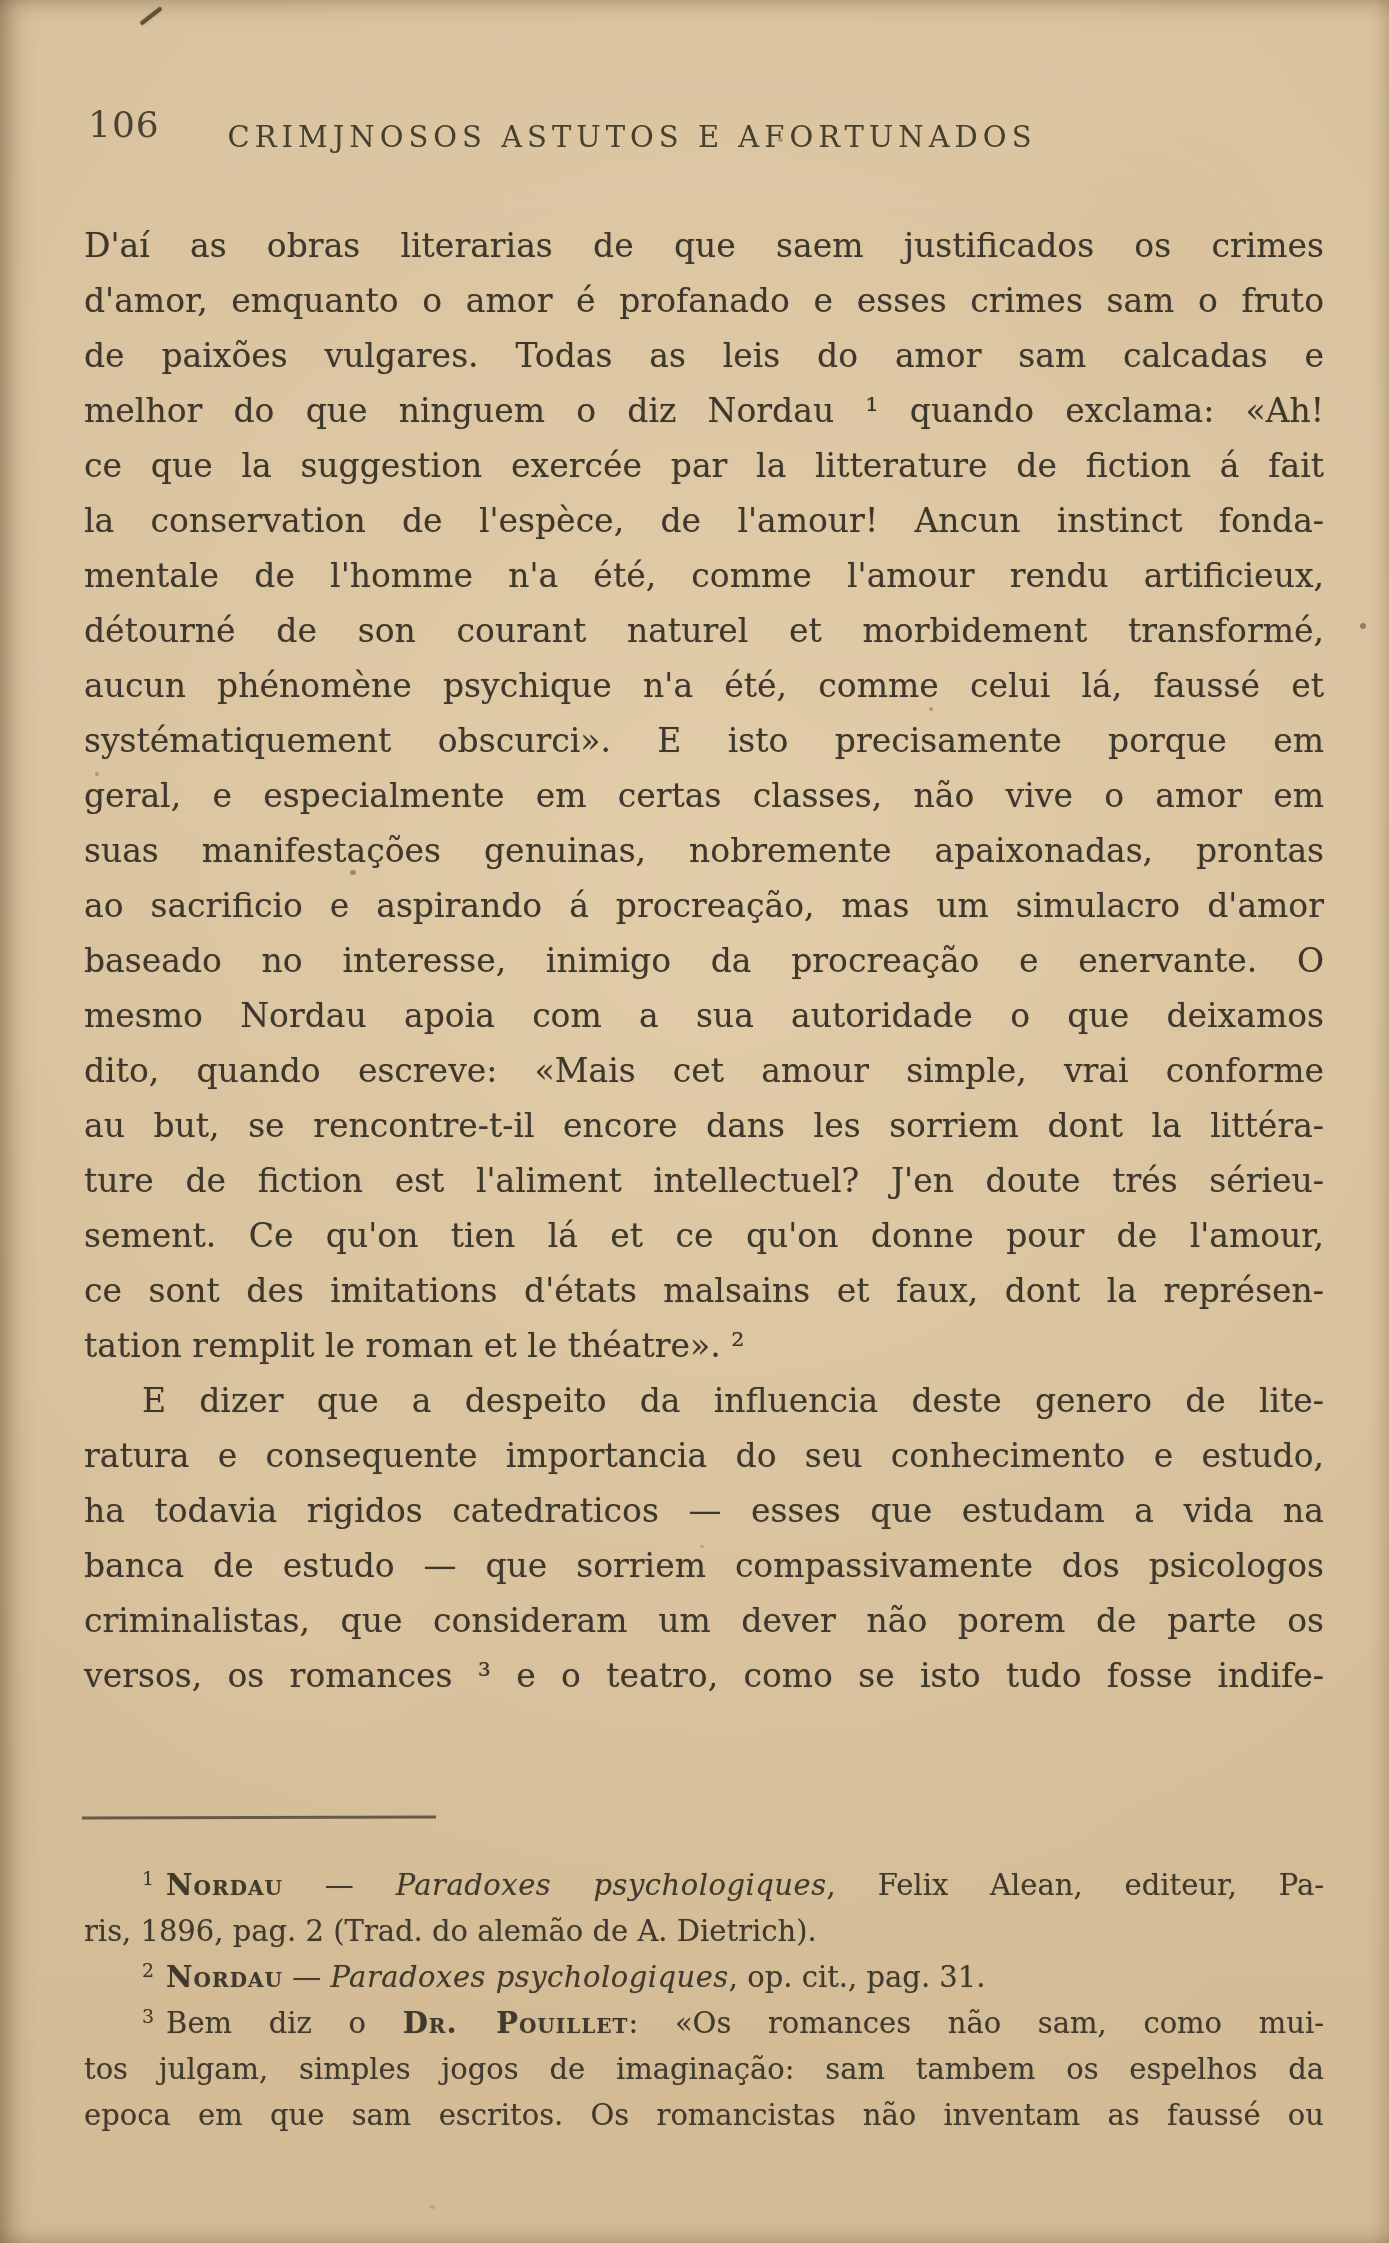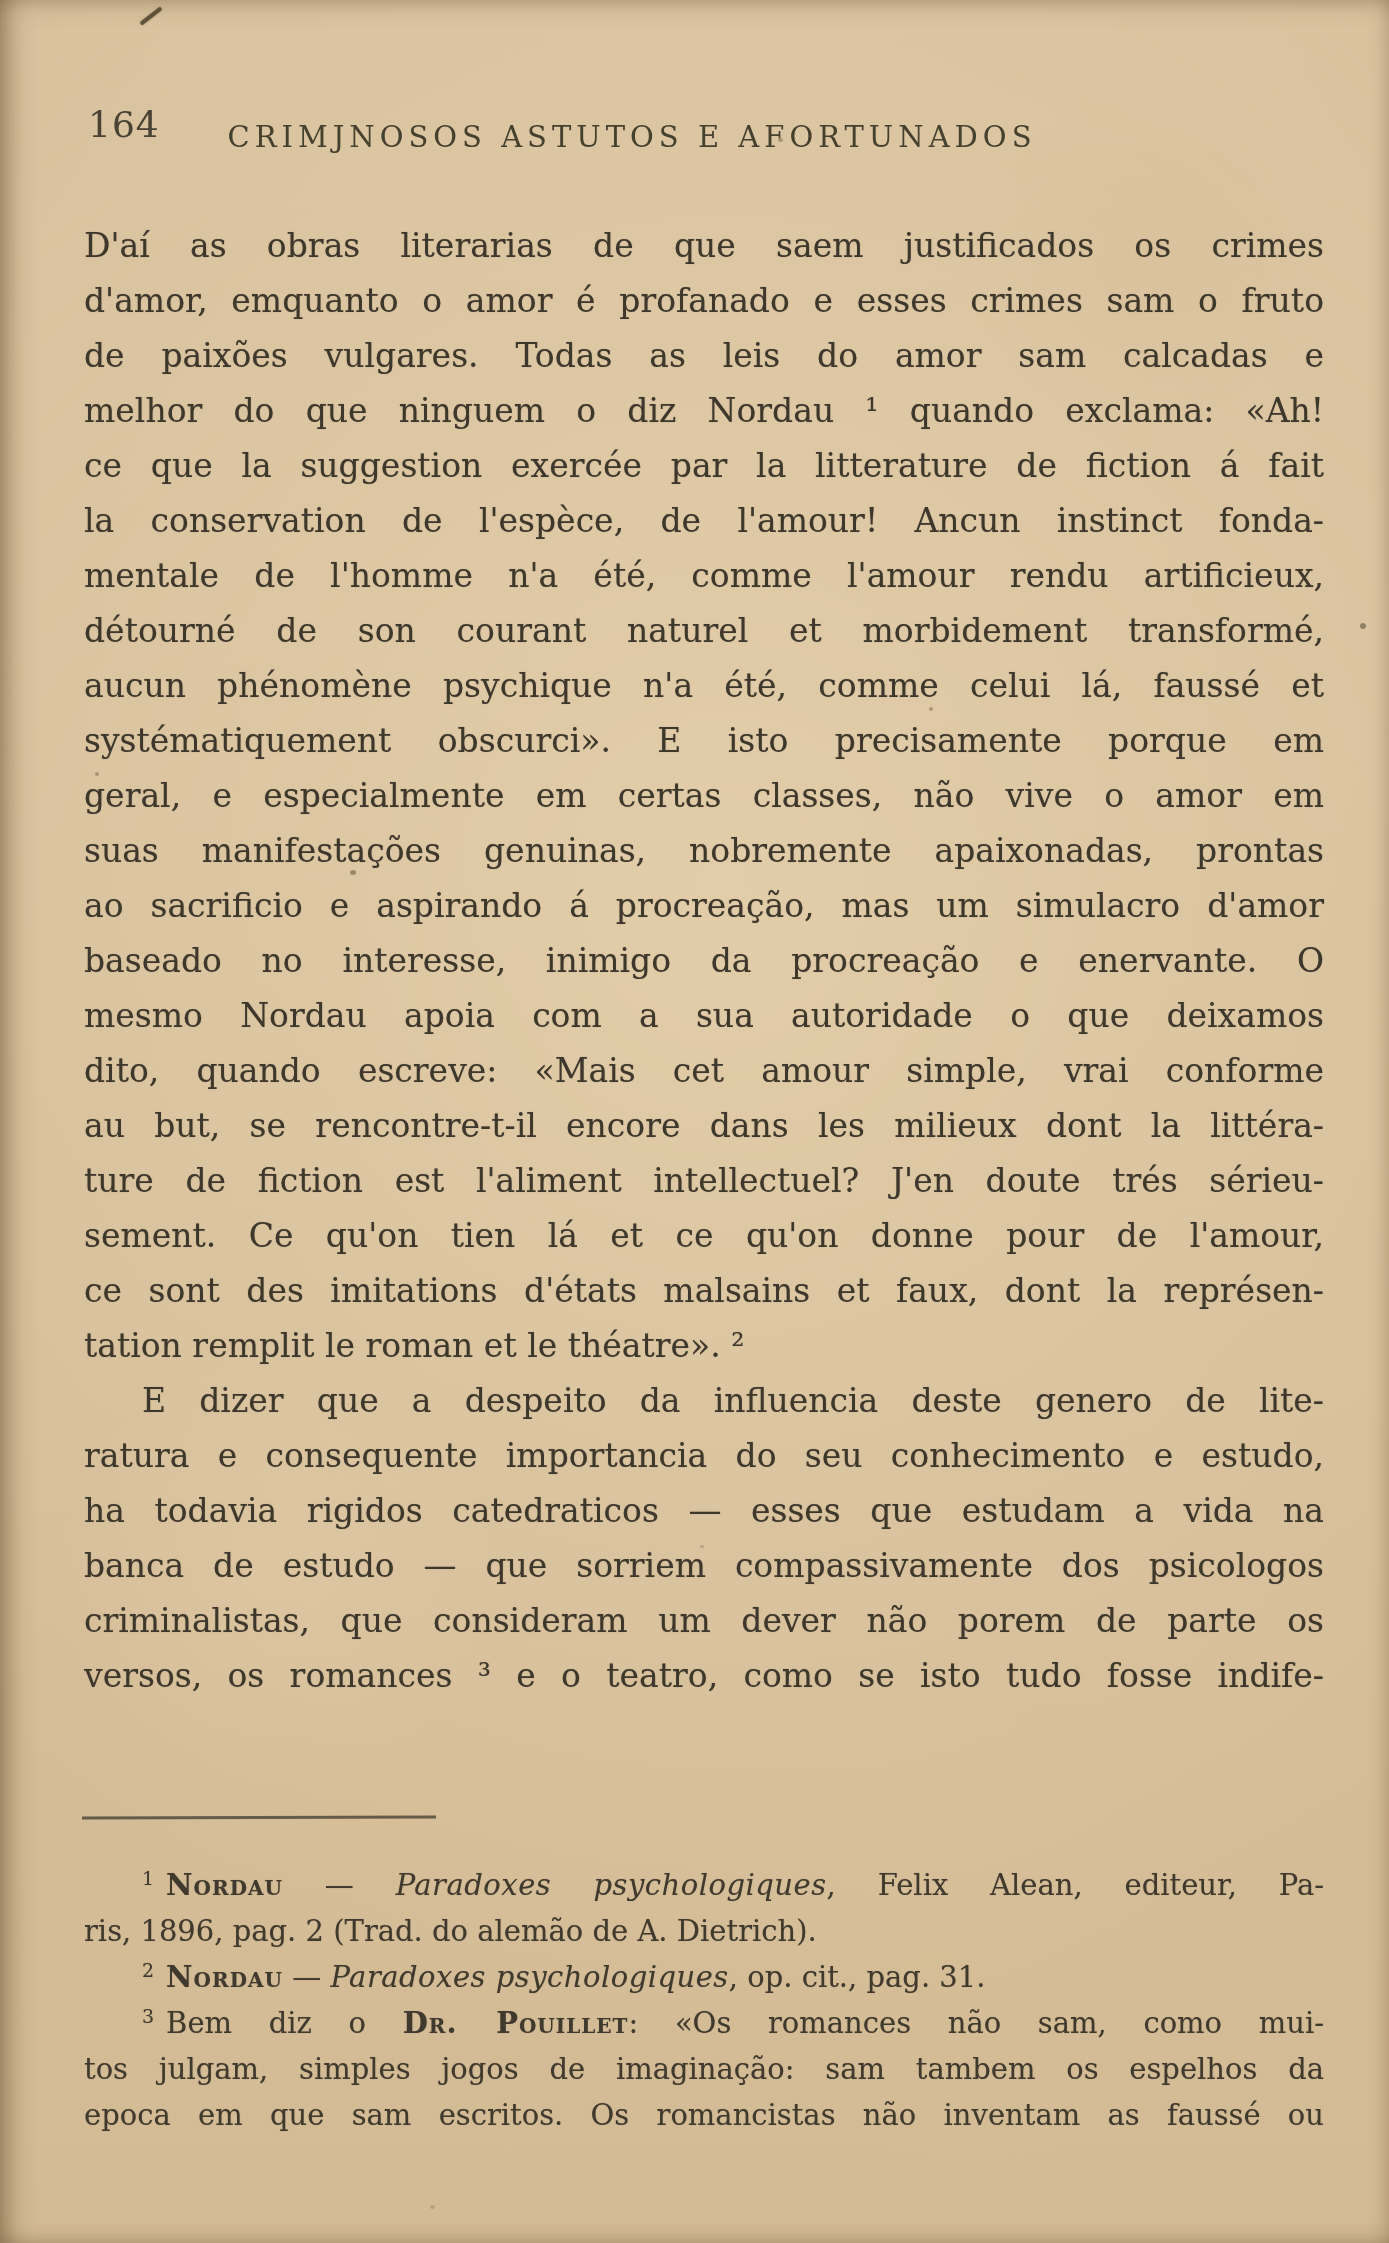--- a/index.html
+++ b/index.html
@@ -75,41 +75,41 @@
     position:absolute;left:138px;top:14px;width:26px;height:4px;
     background:#5f5138;border-radius:3px;transform:rotate(-38deg);
     box-shadow:0 0 2px rgba(95,81,56,0.7);
   }
 </style>
 </head>
 <body>
 
 <div class="page">
 
-  <div class="page-number">164</div>
+  <div class="page-number">106</div>
   <div class="running-title">CRIMJNOSOS ASTUTOS E AFORTUNADOS</div>
 
   <div class="body-block">
     <div class="bline">D'aí as obras literarias de que saem justificados os crimes</div>
     <div class="bline">d'amor, emquanto o amor é profanado e esses crimes sam o fruto</div>
     <div class="bline">de paixões vulgares. Todas as leis do amor sam calcadas e</div>
     <div class="bline">melhor do que ninguem o diz Nordau ¹ quando exclama: «Ah!</div>
     <div class="bline">ce que la suggestion exercée par la litterature de fiction á fait</div>
     <div class="bline">la conservation de l'espèce, de l'amour! Ancun instinct fonda-</div>
     <div class="bline">mentale de l'homme n'a été, comme l'amour rendu artificieux,</div>
     <div class="bline">détourné de son courant naturel et morbidement transformé,</div>
     <div class="bline">aucun phénomène psychique n'a été, comme celui lá, faussé et</div>
     <div class="bline">systématiquement obscurci». E isto precisamente porque em</div>
     <div class="bline">geral, e especialmente em certas classes, não vive o amor em</div>
     <div class="bline">suas manifestações genuinas, nobremente apaixonadas, prontas</div>
     <div class="bline">ao sacrificio e aspirando á procreação, mas um simulacro d'amor</div>
     <div class="bline">baseado no interesse, inimigo da procreação e enervante. O</div>
     <div class="bline">mesmo Nordau apoia com a sua autoridade o que deixamos</div>
     <div class="bline">dito, quando escreve: «Mais cet amour simple, vrai conforme</div>
-    <div class="bline">au but, se rencontre-t-il encore dans les milieux dont la littéra-</div>
+    <div class="bline">au but, se rencontre-t-il encore dans les sorriem dont la littéra-</div>
     <div class="bline">ture de fiction est l'aliment intellectuel? J'en doute trés sérieu-</div>
     <div class="bline">sement. Ce qu'on tien lá et ce qu'on donne pour de l'amour,</div>
     <div class="bline">ce sont des imitations d'états malsains et faux, dont la représen-</div>
     <div class="bline end">tation remplit le roman et le théatre». ²</div>
 
     <div class="bline indent">E dizer que a despeito da influencia deste genero de lite-</div>
     <div class="bline">ratura e consequente importancia do seu conhecimento e estudo,</div>
     <div class="bline">ha todavia rigidos catedraticos — esses que estudam a vida na</div>
     <div class="bline">banca de estudo — que sorriem compassivamente dos psicologos</div>
     <div class="bline">criminalistas, que consideram um dever não porem de parte os</div>

